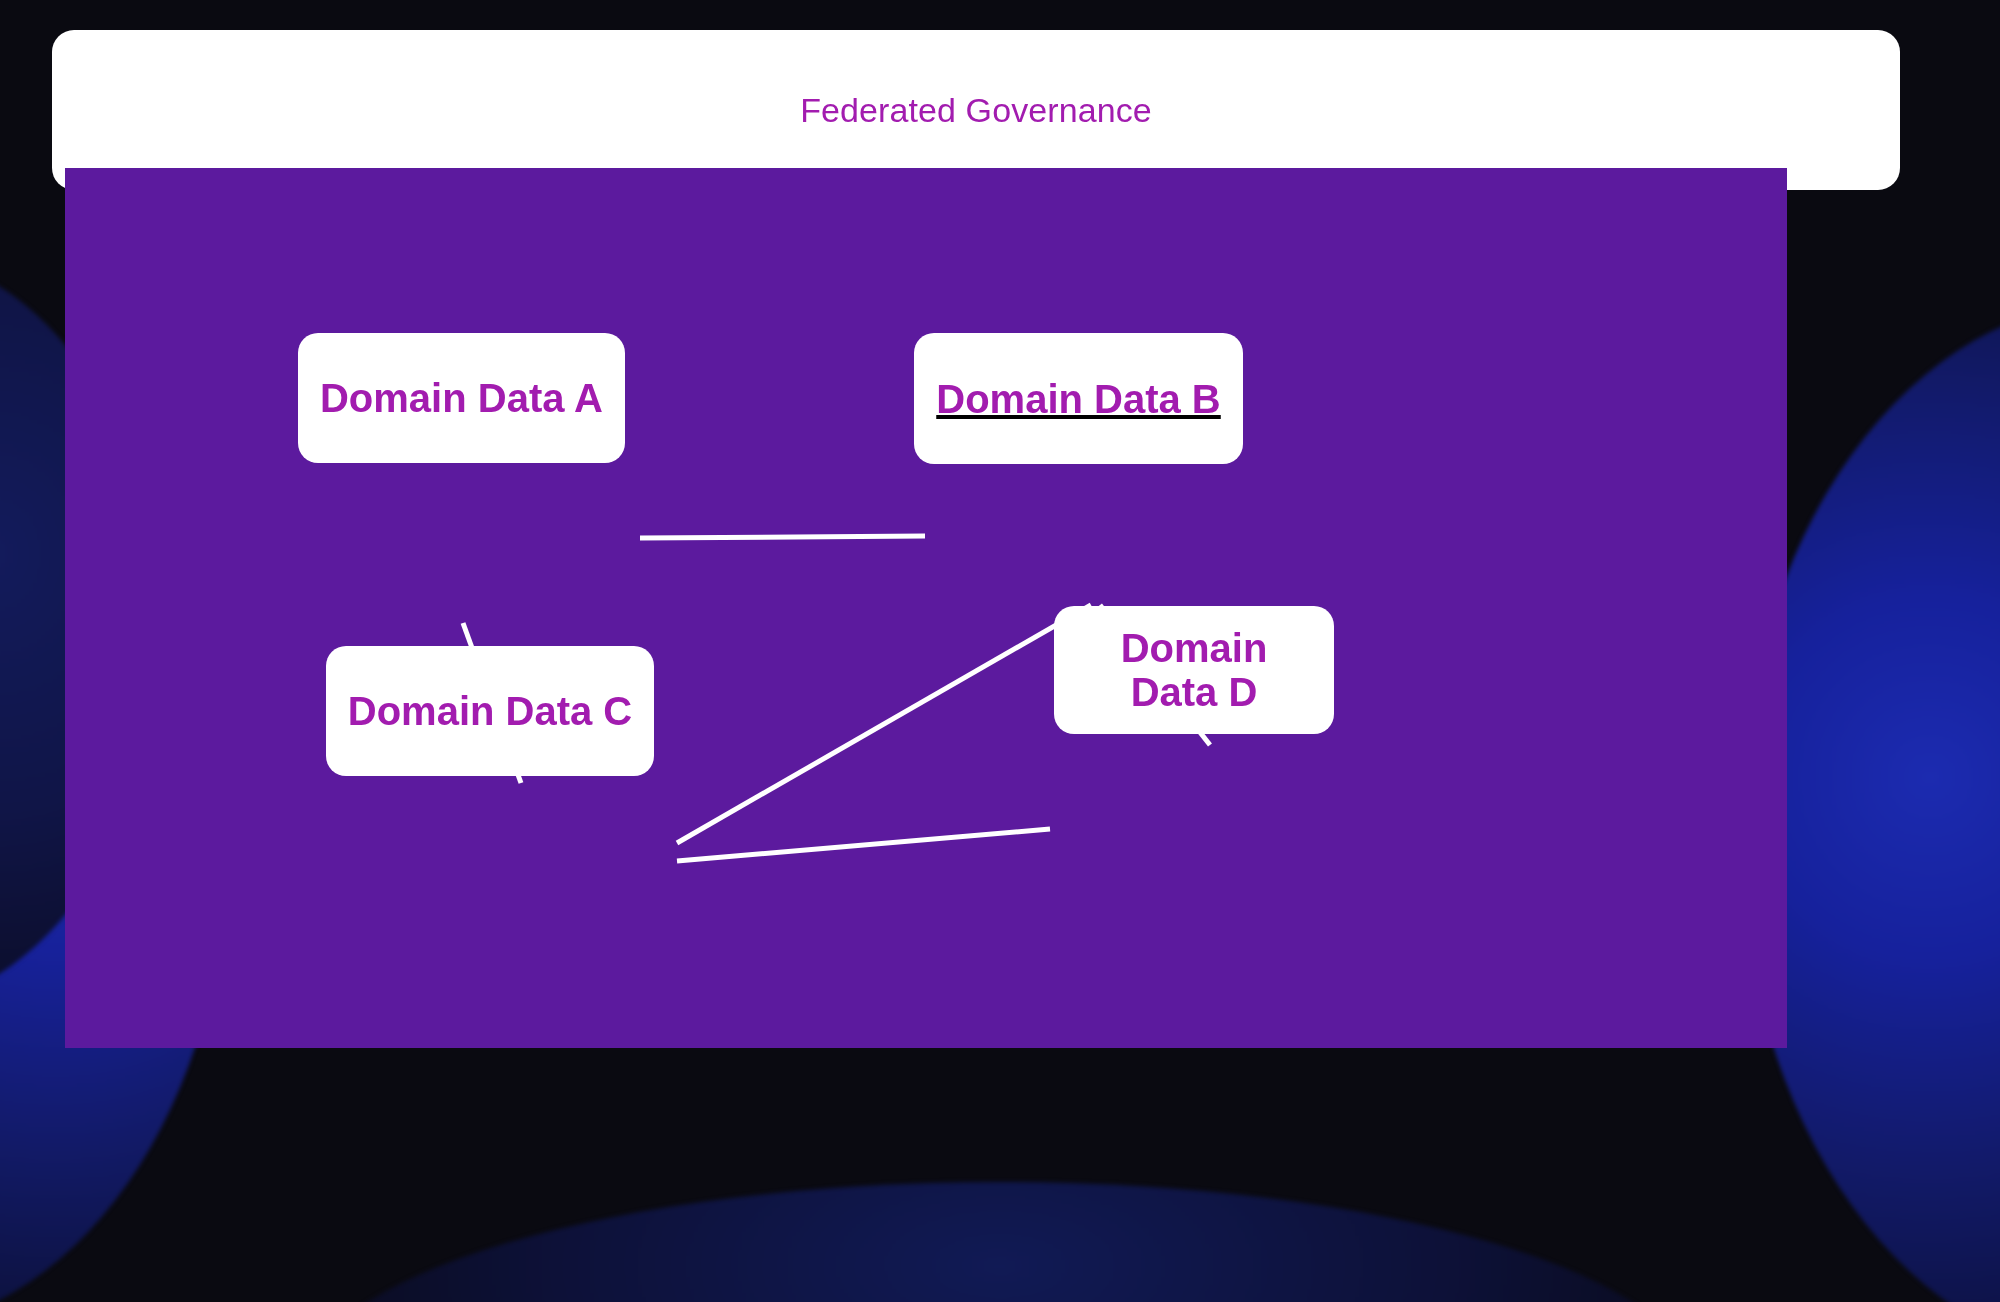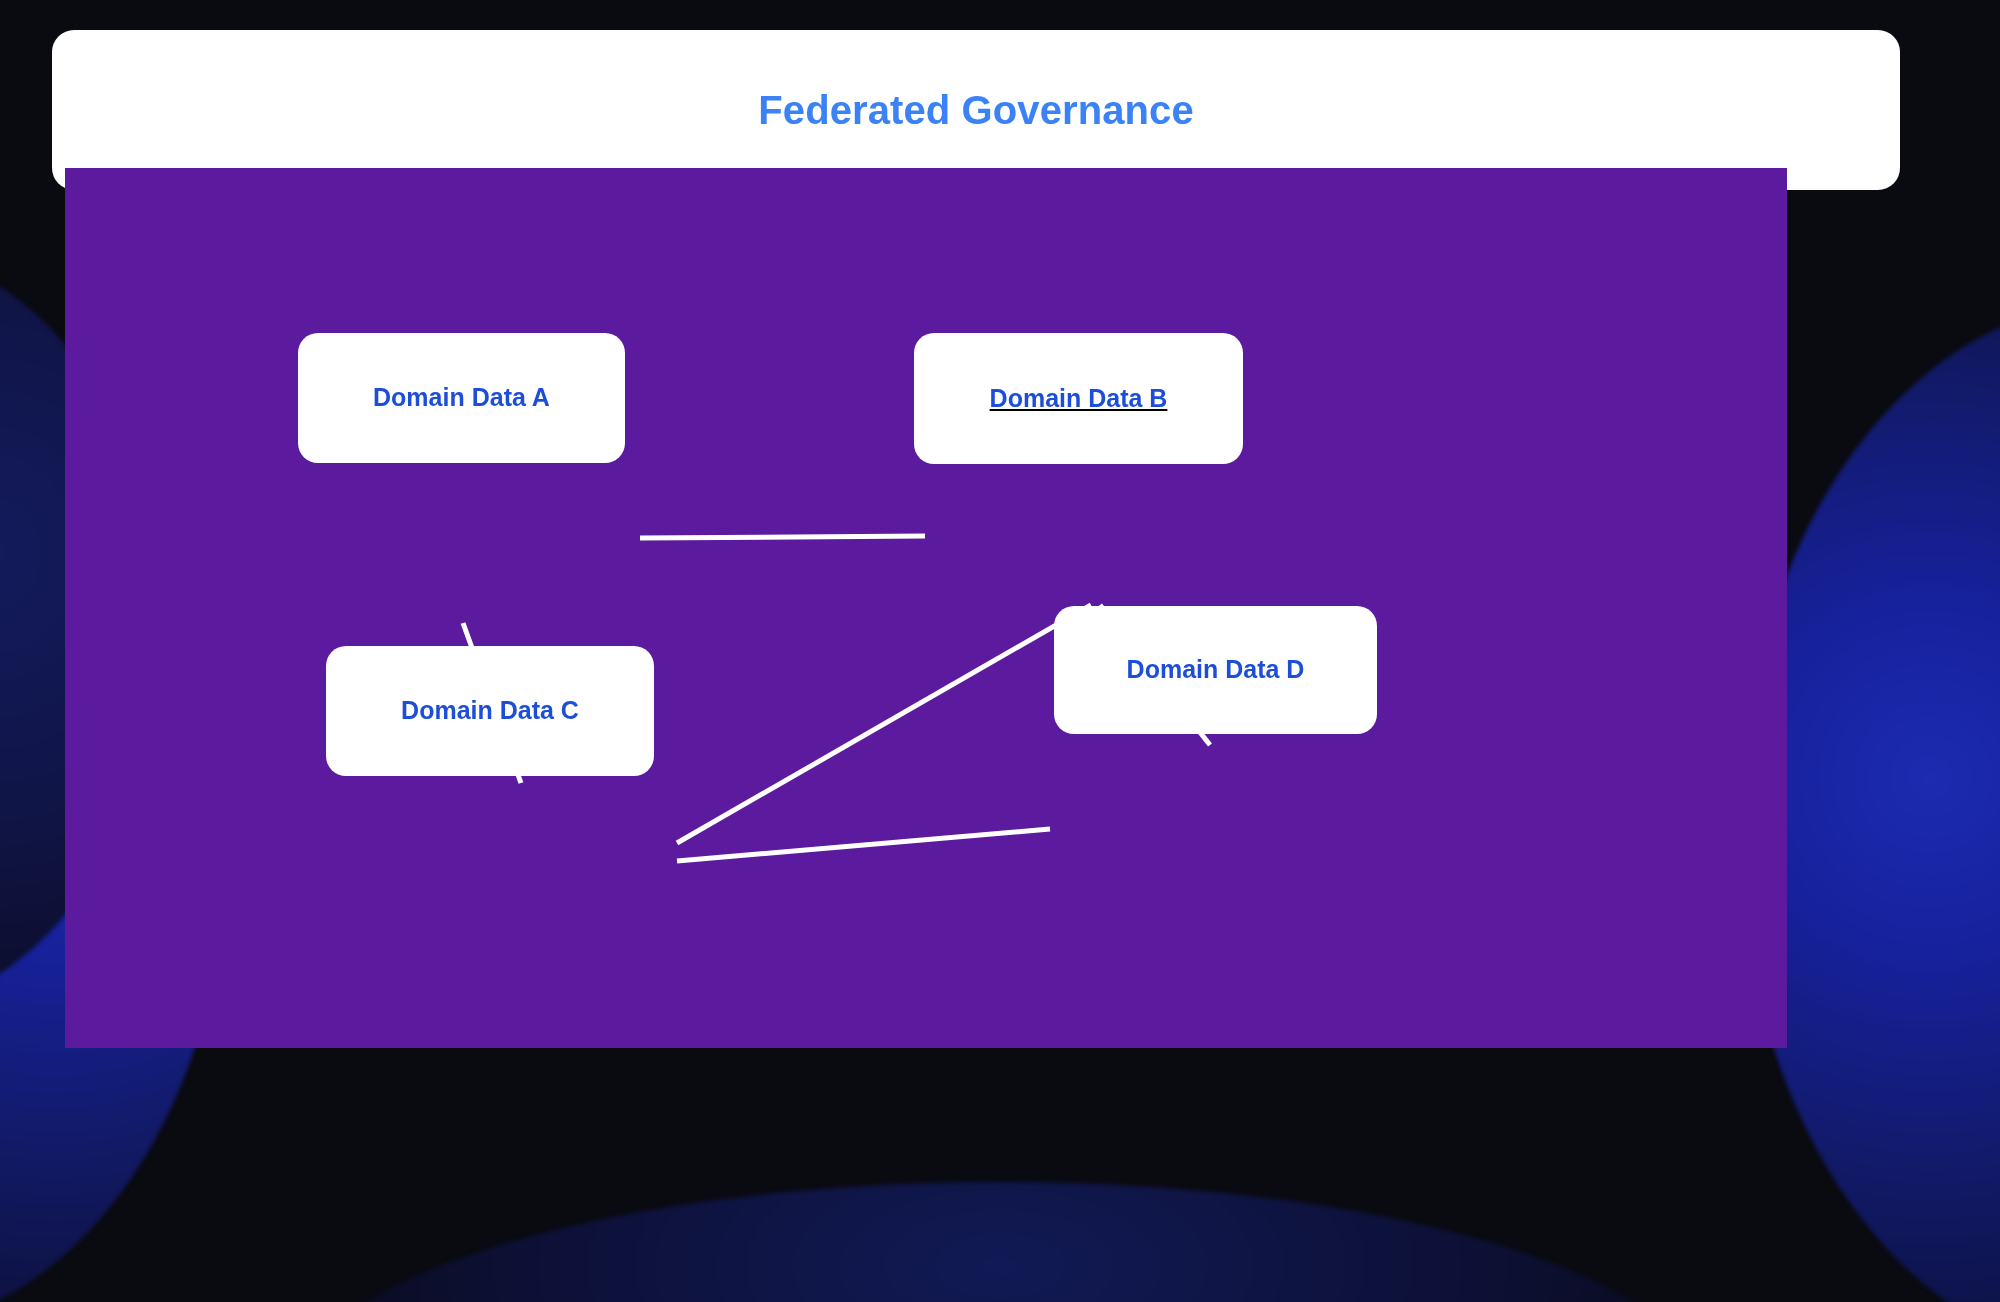--- a/index.html
+++ b/index.html
@@ -70,23 +70,23 @@
     background:#ffffff;
     border-radius:22px;
     display:flex;
     align-items:center;
     justify-content:center;
   }
   .band-top    { top:0px;   height:160px; }
   .band-bottom { top:1008px; height:160px; }
 
   .band-label {
-    font-size:40px;
-    font-weight:bold;
-    color:#3b82f6;
+    font-size:34px;
+    font-weight:normal;
+    color:#a21caf;
     letter-spacing:.1px;
     line-height:1;
   }
 
   
   .plane {
     position:absolute;
     left:13px;
     top:138px;
     width:1722px;
@@ -109,31 +109,31 @@
   .node {
     position:absolute;
     background:#ffffff;
     border-radius:20px;
     display:flex;
     align-items:center;
     justify-content:center;
     text-align:center;
   }
   .node-label {
-    font-size:25px;
+    font-size:40px;
     font-weight:bold;
-    color:#1d4ed8;
+    color:#a21caf;
     line-height:1.1;
     padding:0 18px;
   }
 
   .node-a { left:246px;  top:303px; width:327px; height:130px; }
   .node-b { left:862px;  top:303px; width:329px; height:131px;text-decoration:underline; }
   .node-c { left:274px;  top:616px; width:328px; height:130px;align-items:center; }
-  .node-d { left:1002px; top:576px; width:323px; height:128px; }
+  .node-d { left:1002px; top:576px; width:280px; height:128px; }
 </style>
 </head>
 <body>
 
 <div id="stage">
 
   <div class="bg-layer">
     <div class="blob blob-left"></div>
     <div class="blob blob-left2"></div>
     <div class="blob blob-right"></div>

